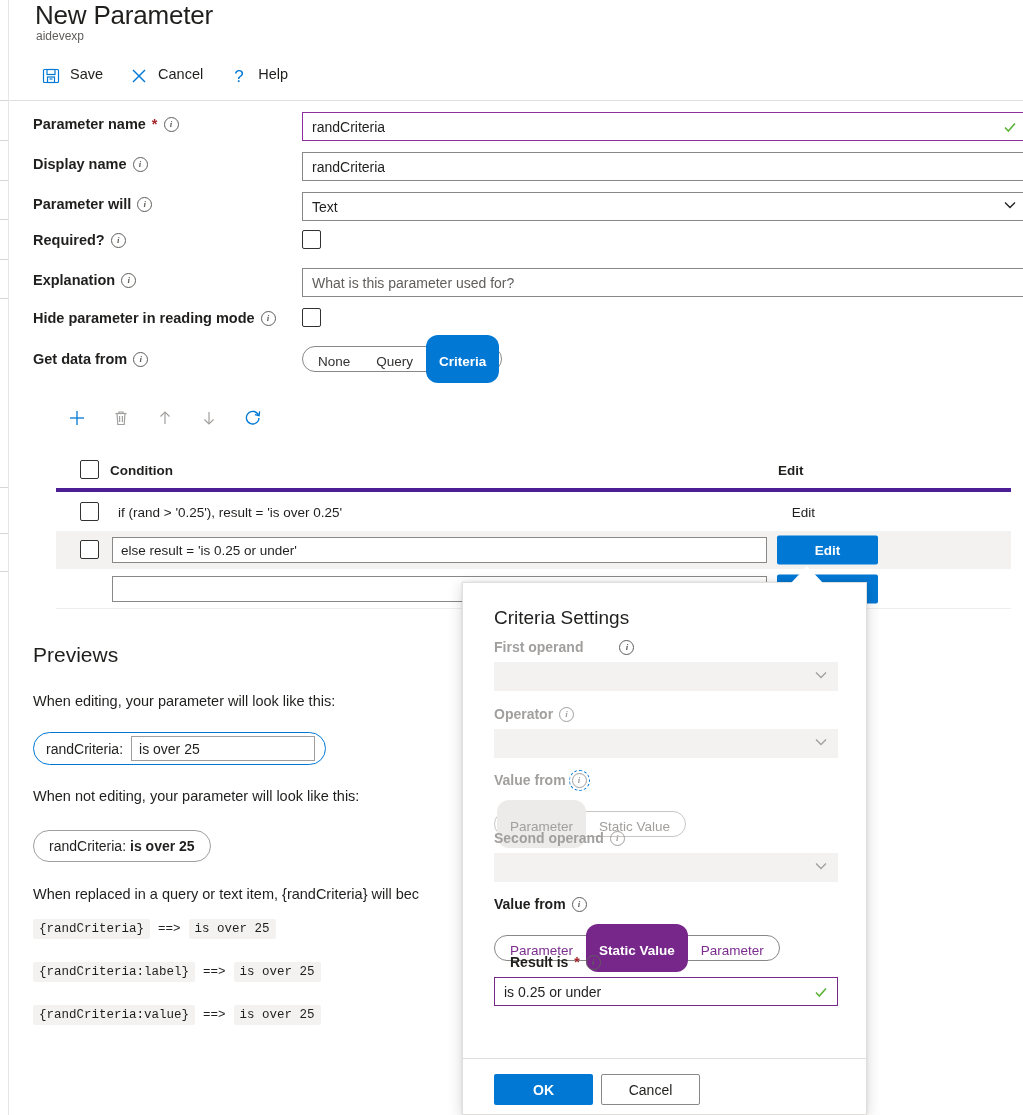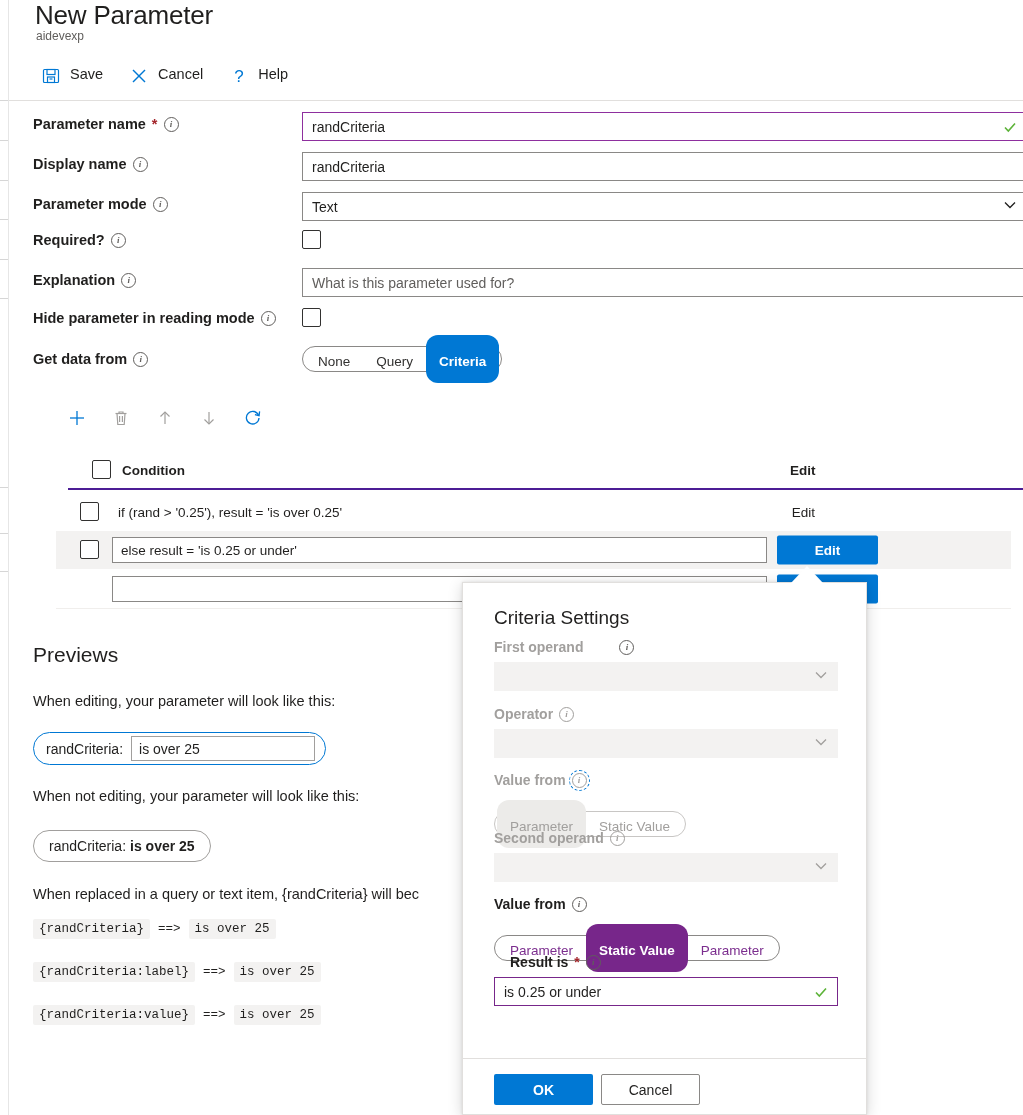--- a/index.html
+++ b/index.html
@@ -206,23 +206,23 @@
   }
   .gt-btn {
     width: 26px; height: 26px;
     display: flex; align-items: center; justify-content: center;
     cursor: pointer;
     background: none; border: none; padding: 0;
   }
   .gt-btn.disabled { cursor: default; }
 
   .grid-head {
-    position: absolute; left: 59px; top: 48px;
+    position: absolute; left: 47px; top: 48px;
     width: 955px; height: 35px;
-    border-bottom: 2px solid #4c1d95;
+    border-bottom: 4px solid #4c1d95;
   }
   .g-chk {
     position: absolute;
     width: 19px; height: 19px;
     box-sizing: border-box;
     border: 1px solid #323130;
     background: #fff;
     border-radius: 2px;
     cursor: pointer;
   }
@@ -478,21 +478,21 @@
         <span>Display name</span>
         <span class="info-ico">i</span>
       </div>
       <div class="ctl" style="top:0;">
         <input class="txtbox" value="randCriteria" style="">
       </div>
     </div>
 
     <div class="row" style="top:92px; height:30px;">
       <div class="lbl" style="top:4px;">
-        <span>Parameter mode</span>
+        <span>Parameter will</span>
         <span class="info-ico">i</span>
       </div>
       <div class="ctl" style="top:0;">
         <div class="selbox">
           <span>Text</span>
           <span class="chev">
             <svg viewBox="0 0 14 14" width="14" height="14" fill="none" stroke="#201f1e" stroke-width="1.3">
               <polyline points="2,4.5 7,9.5 12,4.5"></polyline>
             </svg>
           </span>

